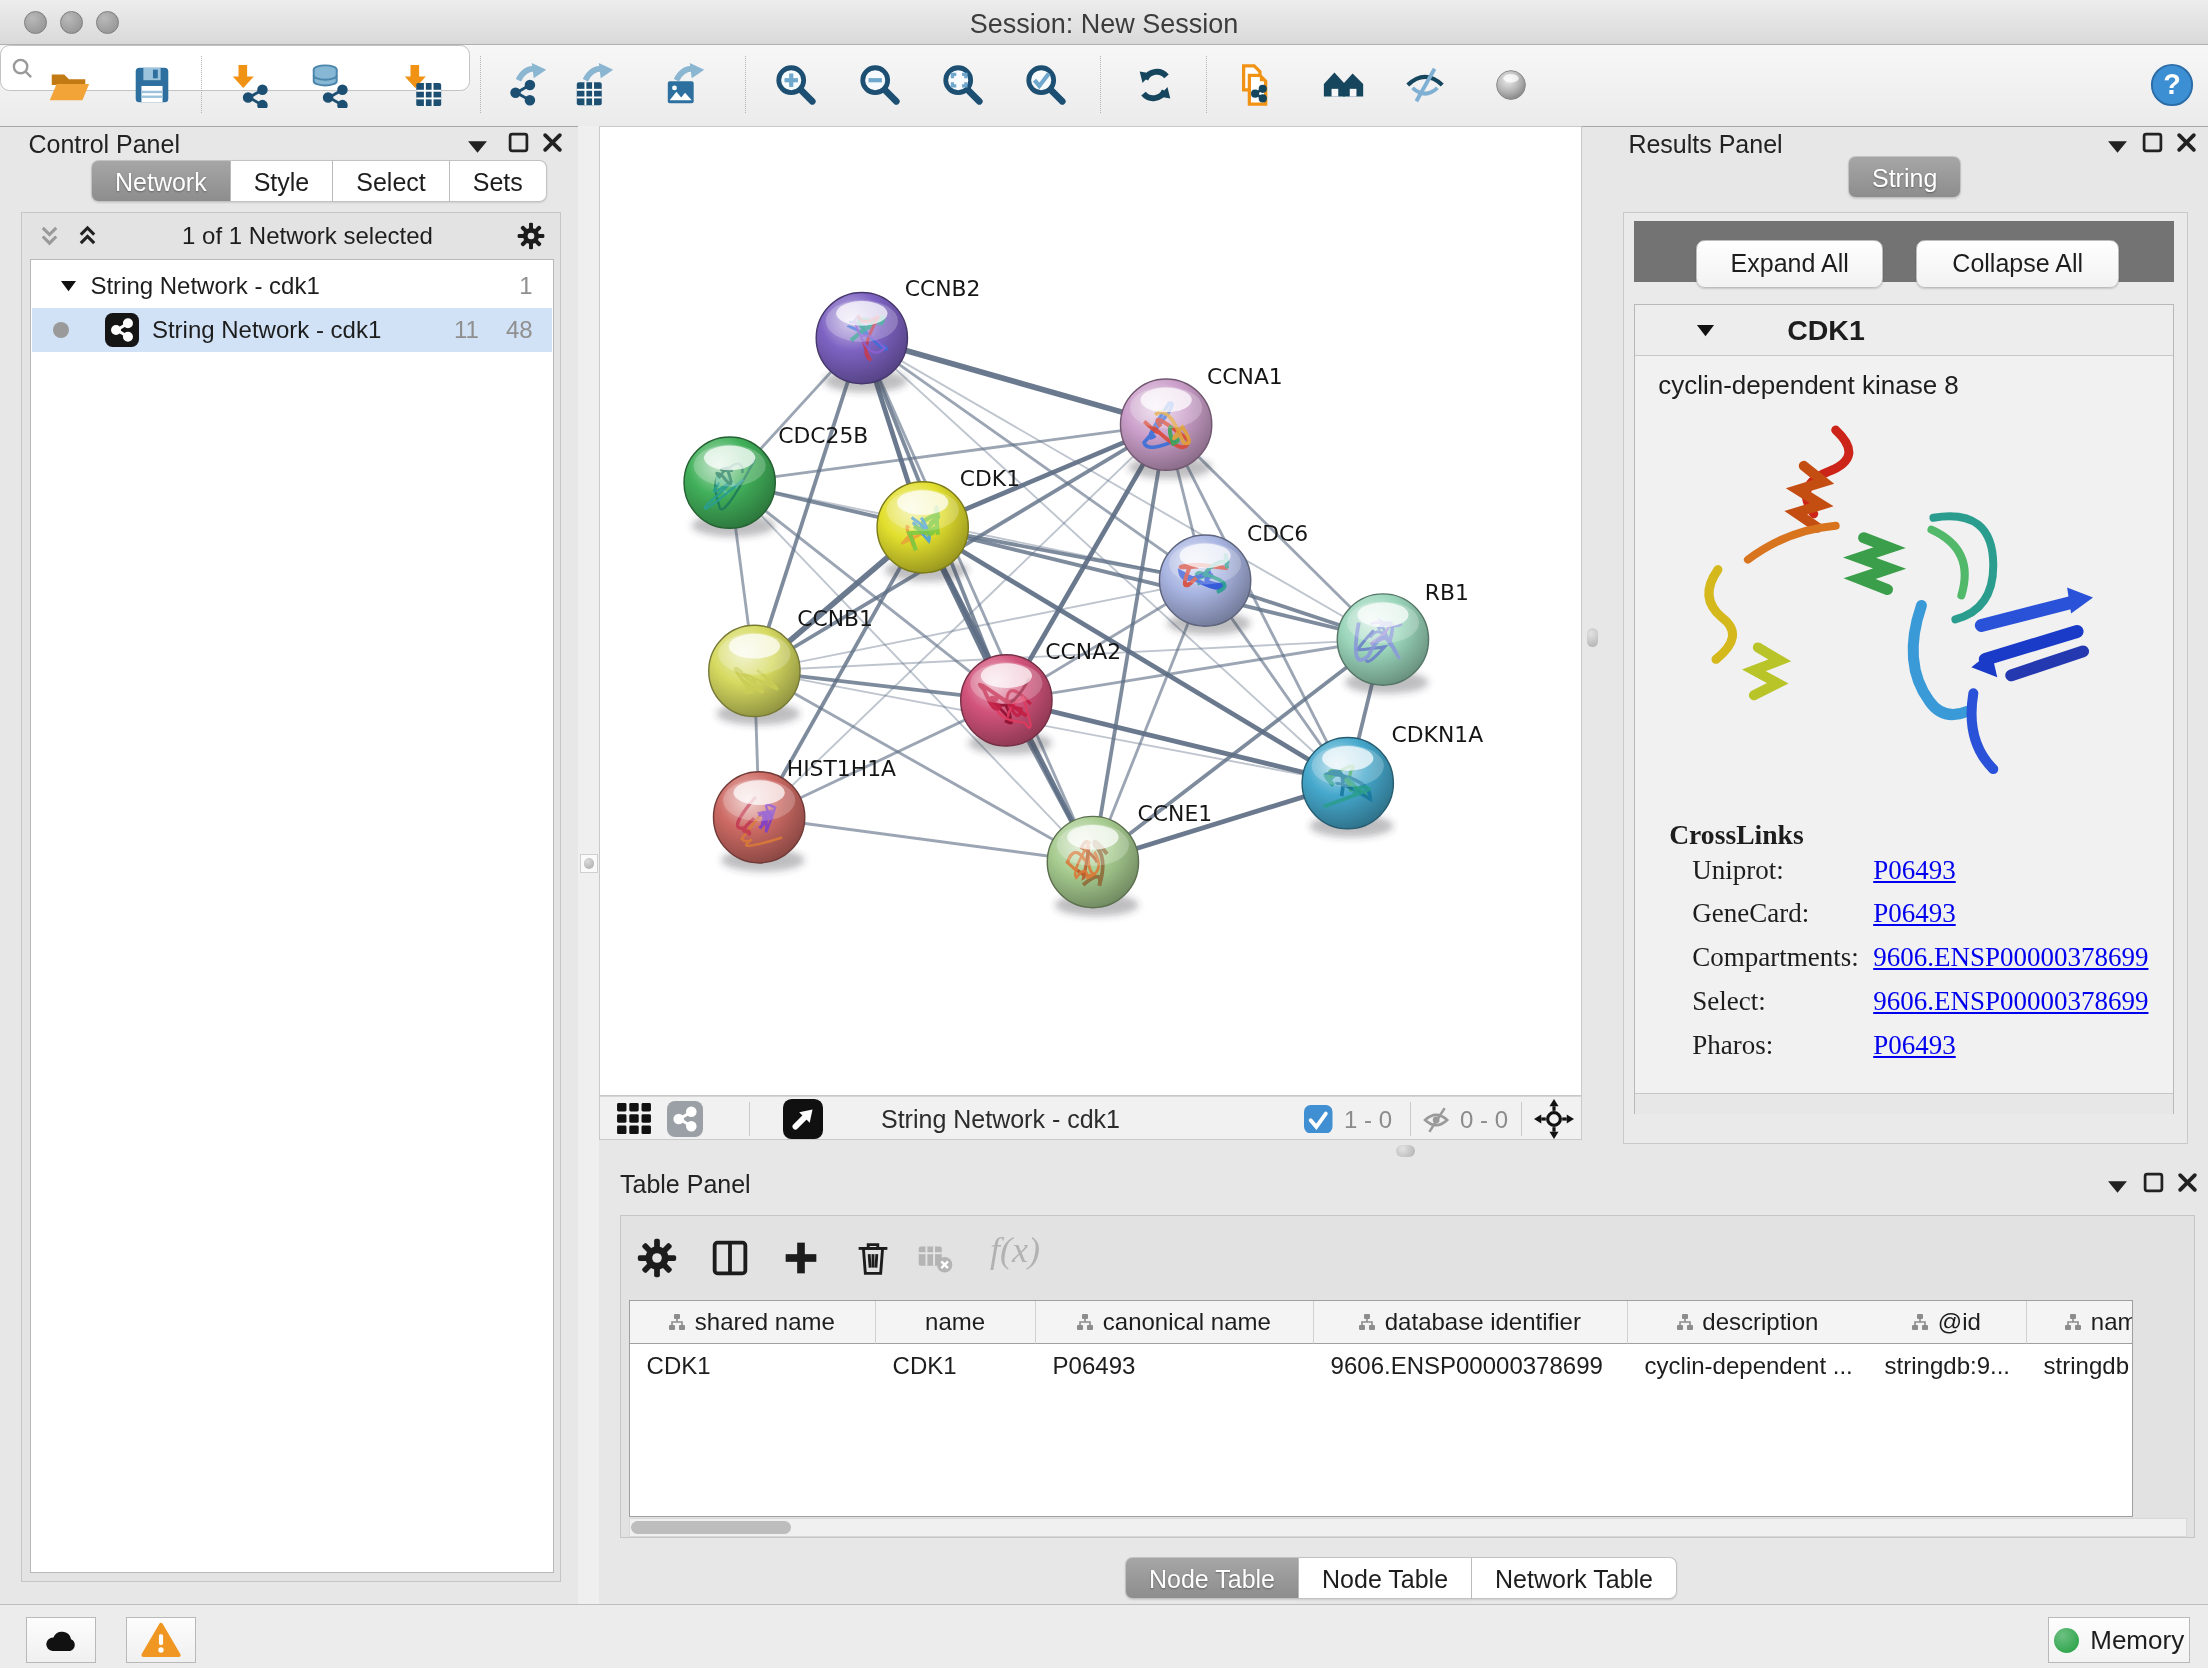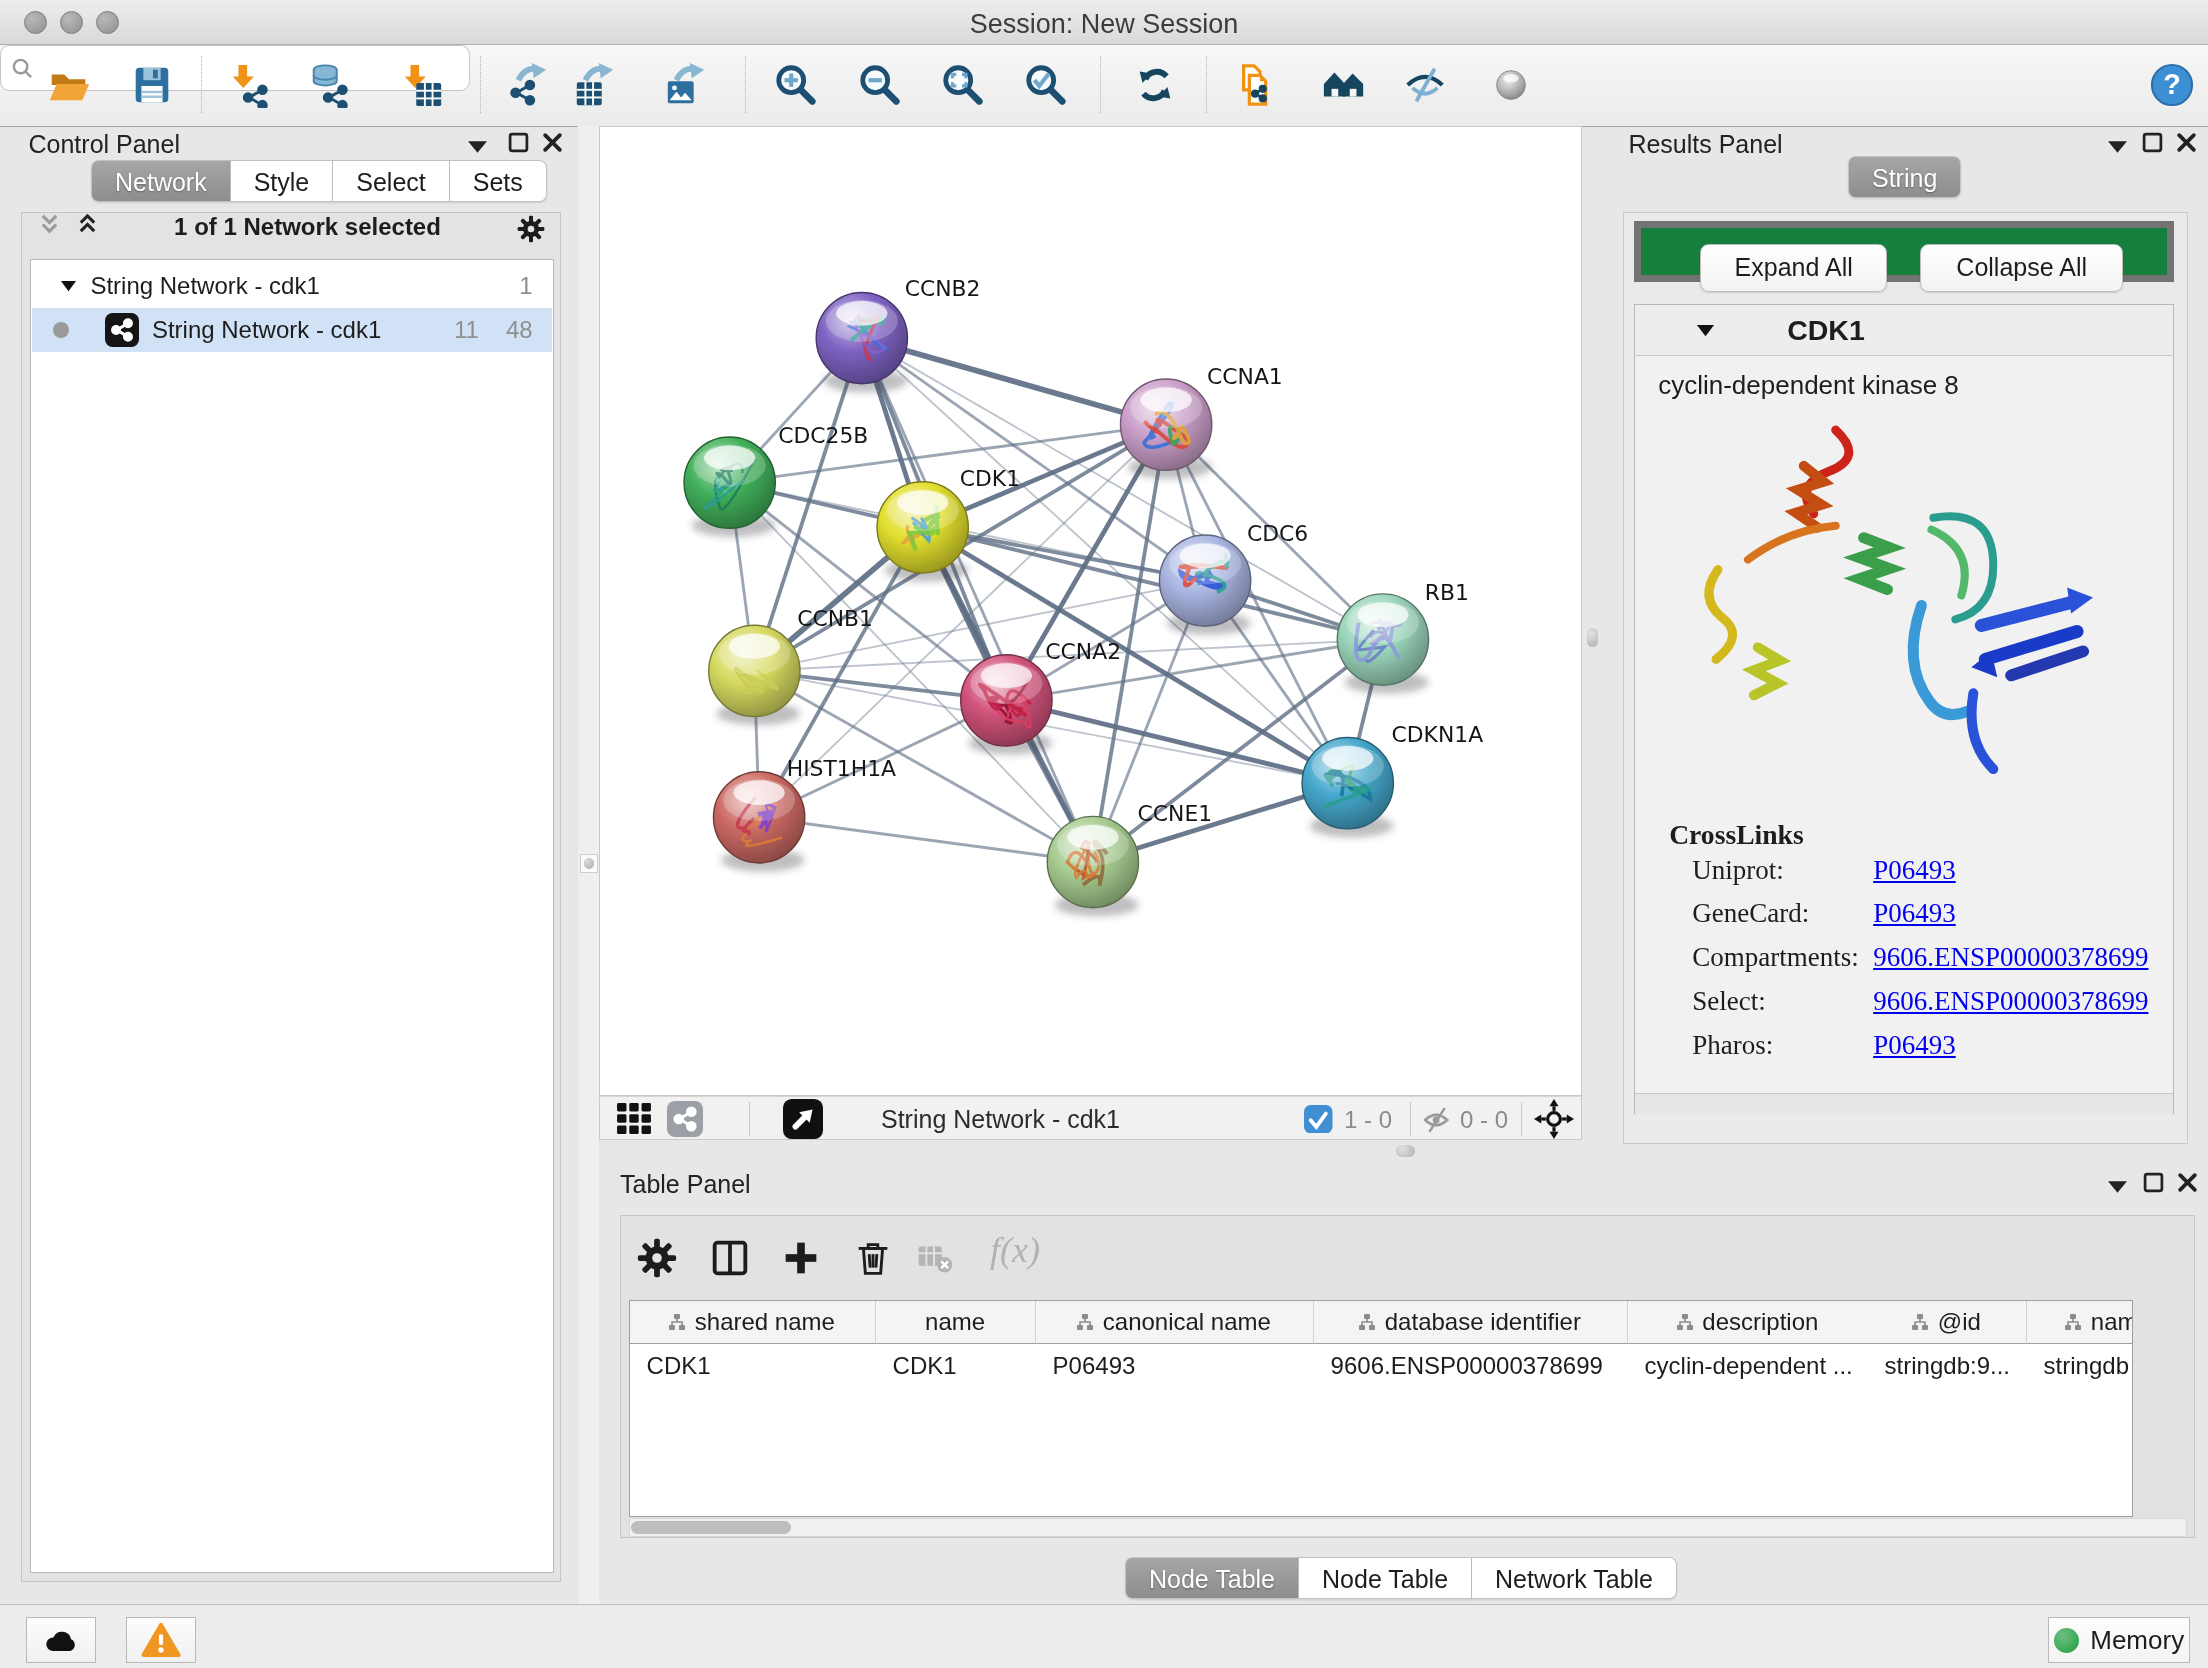--- a/index.html
+++ b/index.html
@@ -31,21 +31,21 @@
     box-shadow:0 1px 1.9px rgba(0,0,0,.12);}
   .seg .tab:first-child{border-left:1px solid #c2c2c2;border-radius:7.6px 0 0 7.6px;}
   .seg .tab:last-child{border-radius:0 7.6px 7.6px 0;}
   .seg .tab.only{border-radius:7.6px;border-left:1px solid #c2c2c2;}
   .seg .tab.active{background:linear-gradient(#a6a6a6,#8d8d8d);color:#fff;
     text-shadow:0 1px 1.9px rgba(0,0,0,.35);}
   
   #control-panel{left:0;top:126px;width:578px;height:1478px;}
   #cp-box{left:21px;top:86px;width:540px;height:1370px;background:#e3e3e3;
     border:1px solid #c6c6c6;box-sizing:border-box;}
-  #cp-tree-header{left:0;top:0;width:100%;height:46px;display:flex;align-items:flex-start;font-weight:bold;}
+  #cp-tree-header{left:0;top:0;width:100%;height:46px;display:flex;align-items:center;}
   #cp-list{left:7.6px;top:46px;width:524px;height:1314px;background:#fff;border:1px solid #b9b9b9;box-sizing:border-box;}
   .tree-row{position:absolute;left:1px;width:520px;height:44px;display:flex;align-items:center;font-size:24px;}
   .tree-row.selected{background:#d2e2f6;}
   .tree-count{color:#8f8f8f;}
   
   #canvas{left:599px;top:126px;width:983px;height:970px;background:#fff;
     border:1px solid #c9c9c9;box-sizing:border-box;}
   #canvas-bar{left:599px;top:1096px;width:983px;height:44px;background:#f1f1f1;
     border:1px solid #c9c9c9;border-top:1px solid #d5d5d5;box-sizing:border-box;}
   .cbar-sep{position:absolute;top:4.8px;height:34px;width:0;border-left:1px solid #c9c9c9;}
@@ -57,21 +57,21 @@
   .knob{width:10.5px;height:10.5px;border-radius:50%;background:radial-gradient(circle at 35% 30%,#dcdcdc,#a8a8a8);}
   #right-gap{left:1583px;top:126px;width:34px;height:1037px;}
   #rg-handle{left:3.8px;top:502px;width:11.4px;height:19px;border-radius:5.7px;
     background:radial-gradient(circle at 35% 30%,#e2e2e2,#b0b0b0);}
   #h-splitter{left:599px;top:1139px;width:1609px;height:23px;}
   #h-handle{left:797px;top:5.7px;width:19px;height:12.4px;border-radius:6.7px;
     background:radial-gradient(circle at 35% 30%,#e2e2e2,#b0b0b0);}
   
   #results-panel{left:1617px;top:126px;width:592px;height:1037px;}
   #rp-box{left:5.7px;top:86px;width:565px;height:932px;background:#eaeaea;border:1px solid #c9c9c9;box-sizing:border-box;}
-  #rp-expand-box{left:10.5px;top:7.6px;width:540px;height:61px;background:#15803d;border:7px solid #737373;box-sizing:border-box;}
+  #rp-expand-box{left:10.5px;top:7.6px;width:540px;height:61px;background:#737373;border:3px solid #737373;box-sizing:border-box;}
   .rp-btn{position:absolute;top:16px;height:46px;border:1px solid #bdbdbd;border-radius:8.6px;
     background:linear-gradient(#ffffff,#f2f2f2);font-size:25px;text-align:center;line-height:44px;
     box-shadow:0 1px 1.9px rgba(0,0,0,.15);cursor:pointer;}
   #rp-cdk1-box{left:10.5px;top:91px;width:540px;height:810px;background:#f1f1f1;border:1px solid #b9b9b9;box-sizing:border-box;}
   #rp-cdk1-header{left:0;top:0;width:100%;height:51px;background:#ededed;border-bottom:1px solid #c6c6c6;
     display:flex;align-items:center;box-sizing:border-box;}
   #gene-name{font-size:28.5px;font-weight:bold;}
   #gene-desc{left:23px;top:65px;font-size:26px;}
   .xl-serif{font-family:"Liberation Serif",serif;}
   #xl-title{left:34px;top:514px;font-size:27.6px;font-weight:bold;}

